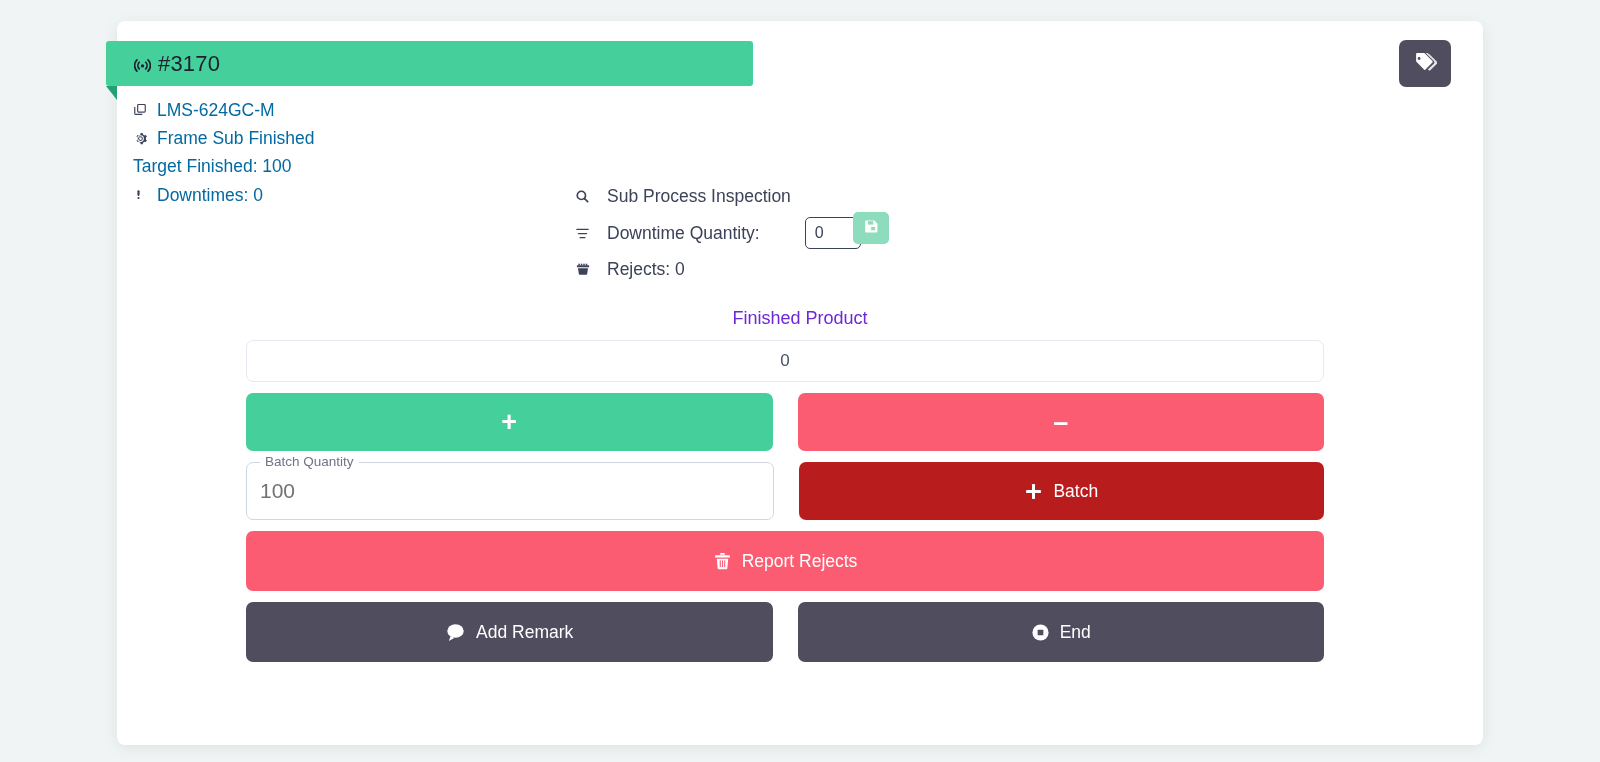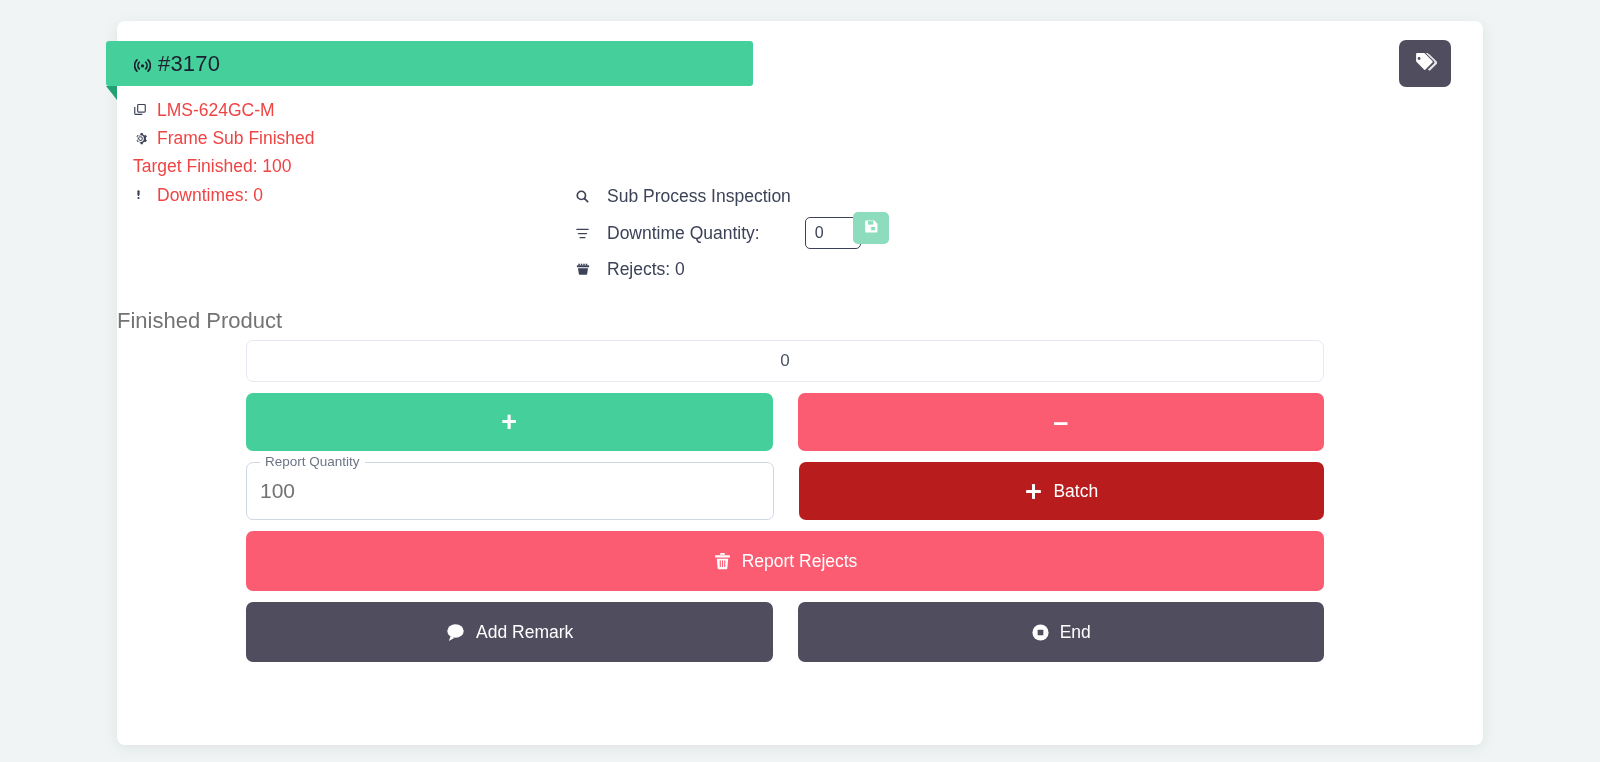--- a/index.html
+++ b/index.html
@@ -69,21 +69,21 @@
     justify-content: center;
     cursor: pointer;
   }
 
   
   #info-left {
     position: absolute;
     left: 16px;
     top: 75px;
     width: 430px;
-    color: #ef4444;
+    color: #0369a1;
     font-size: 17.5px;
     line-height: 28.2px;
   }
   .info-row { display: flex; align-items: center; white-space: nowrap; }
   .info-ic {
     width: 19px;
     display: inline-flex;
     justify-content: flex-start;
     align-items: center;
     margin-right: 5px;
@@ -126,23 +126,23 @@
     align-items: center;
     justify-content: center;
     cursor: pointer;
   }
 
   
   #fp-title {
     position: absolute;
     left: 0; right: 0;
     top: 287px;
-    text-align: left;
-    font-size: 22px;
-    color: #737373;
+    text-align: center;
+    font-size: 18px;
+    color: #6d28d9;
   }
 
   #grid {
     position: absolute;
     left: 129px;
     top: 319px;
     width: 1078px;
   }
 
   #fp-value {
@@ -343,21 +343,21 @@
       <button class="btn btn-green">
         <span class="glyph plus-big">+</span>
       </button>
       <button class="btn btn-red">
         <span class="glyph minus-big">–</span>
       </button>
     </div>
 
     <div class="row2">
       <div class="field">
-        <span class="field-label">Report Quantity</span>
+        <span class="field-label">Batch Quantity</span>
         <input class="field-input" type="text" value="100" style="">
       </div>
       <button class="btn btn-purple">
         <span class="glyph">
           <svg width="19" height="19" viewBox="0 0 24 24" fill="#fff">
             <rect x="10.1" y="2.6" width="3.8" height="18.8" rx=".6"></rect>
             <rect x="2.6" y="10.1" width="18.8" height="3.8" rx=".6"></rect>
           </svg>
         </span>
         <span>Batch</span>

